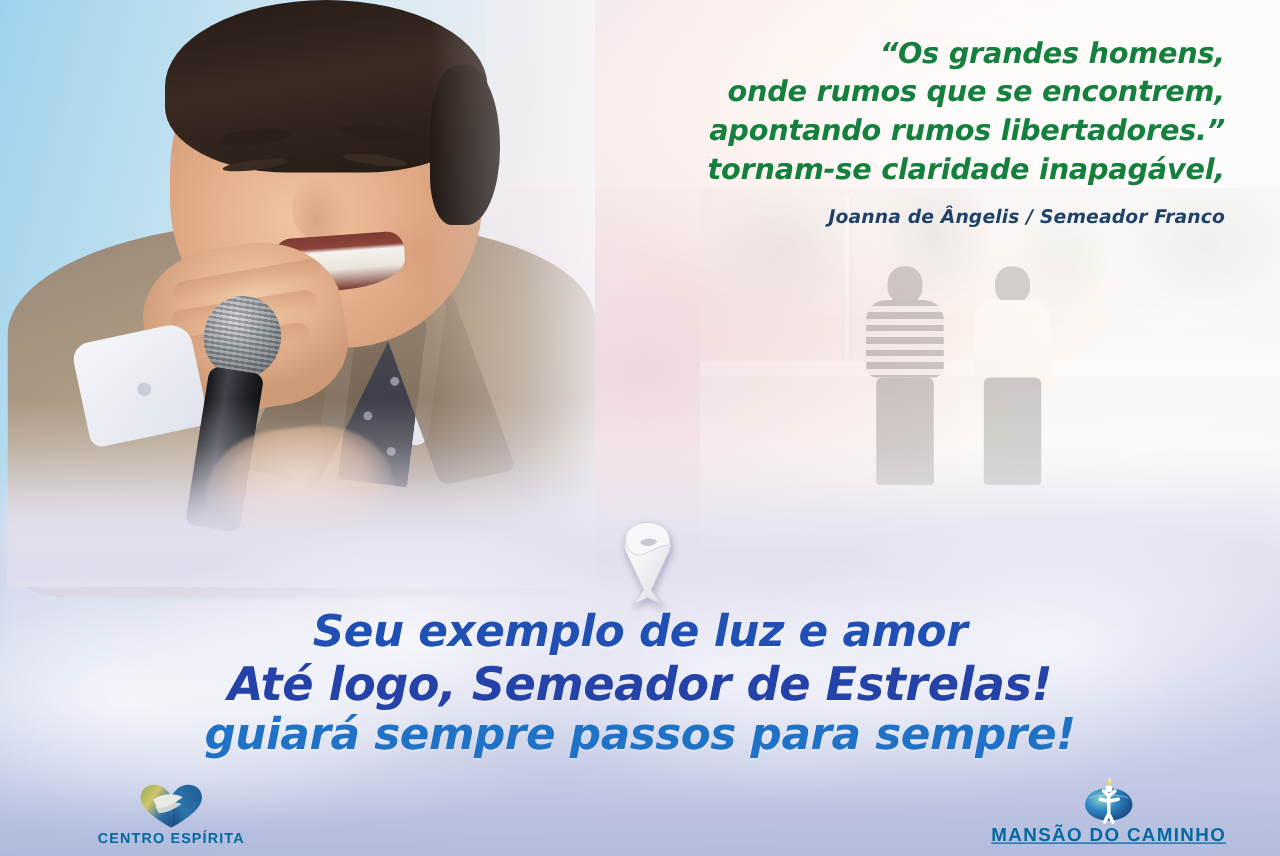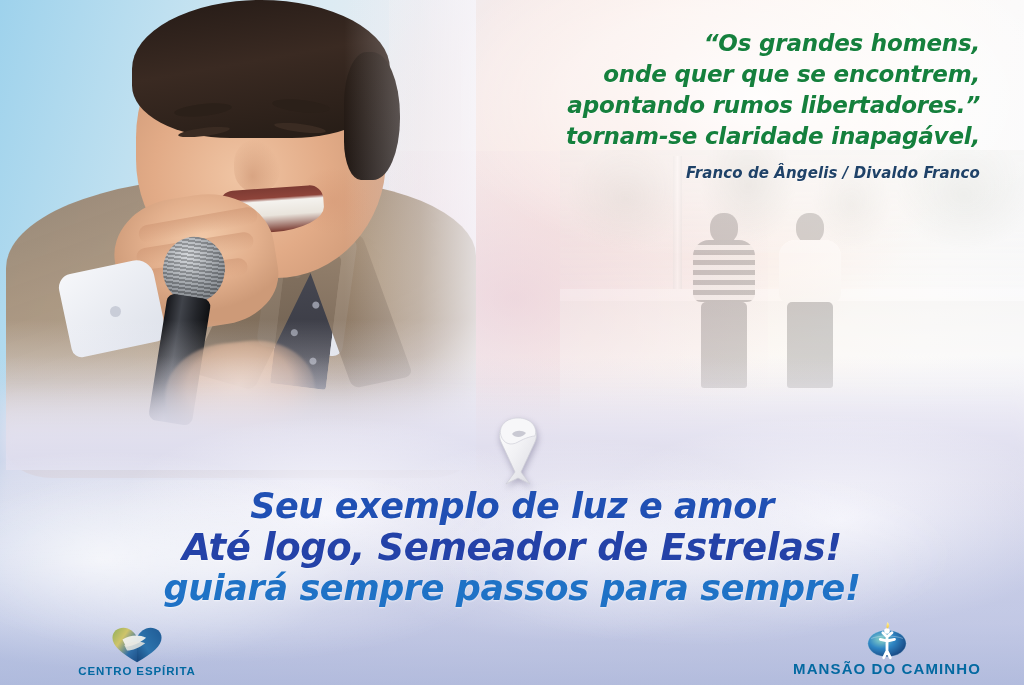--- a/index.html
+++ b/index.html
@@ -451,21 +451,21 @@
     justify-content: center;
   }
   .logo-text {
     font-family: "Liberation Sans", sans-serif;
     font-weight: bold;
     color: #0369a1;
     letter-spacing: 0.9px;
   }
   .logo-text .l1 { font-size: 11.5px; display: block; }
   .logo-text .l2 { font-size: 15px;   display: block; margin-top: 1px; }
-  .logo-text .single { font-size: 15px; display: block; letter-spacing: 1.1px; }
+  .logo-text .single { font-size: 15px; display: block; letter-spacing: 1.1px; text-decoration: underline; }
 </style>
 </head>
 <body>
 
 <div class="poster">
 
   <div class="bg-base"></div>
   <div class="bg-warm"></div>
   <div class="bg-pinkhaze"></div>
   <div class="bg-topglow"></div>
@@ -516,24 +516,24 @@
     <div class="hand2"></div>
     <div class="mask"></div>
   </div>
 
   <div class="cloud-band"></div>
   <div class="clouds"></div>
   <div class="clouds-soft"></div>
 
   <div class="quote">
     <div class="quote-line">“Os grandes homens,</div>
-    <div class="quote-line">onde quer que se encontrem,</div>
+    <div class="quote-line">onde rumos que se encontrem,</div>
     <div class="quote-line">apontando rumos libertadores.”</div>
     <div class="quote-line">tornam-se claridade inapagável,</div>
-    <div class="quote-author">Franco de Ângelis / Divaldo Franco</div>
+    <div class="quote-author">Joanna de Ângelis / Semeador Franco</div>
   </div>
 
   <div class="ribbon">
     <svg viewBox="0 0 68 82" width="68" height="82" aria-hidden="true">
       <defs>
         <linearGradient id="rg" x1="0" y1="0" x2="1" y2="1">
           <stop offset="0%" stop-color="#ffffff"></stop>
           <stop offset="48%" stop-color="#f1f1f4"></stop>
           <stop offset="100%" stop-color="#d9d9e0"></stop>
         </linearGradient>

